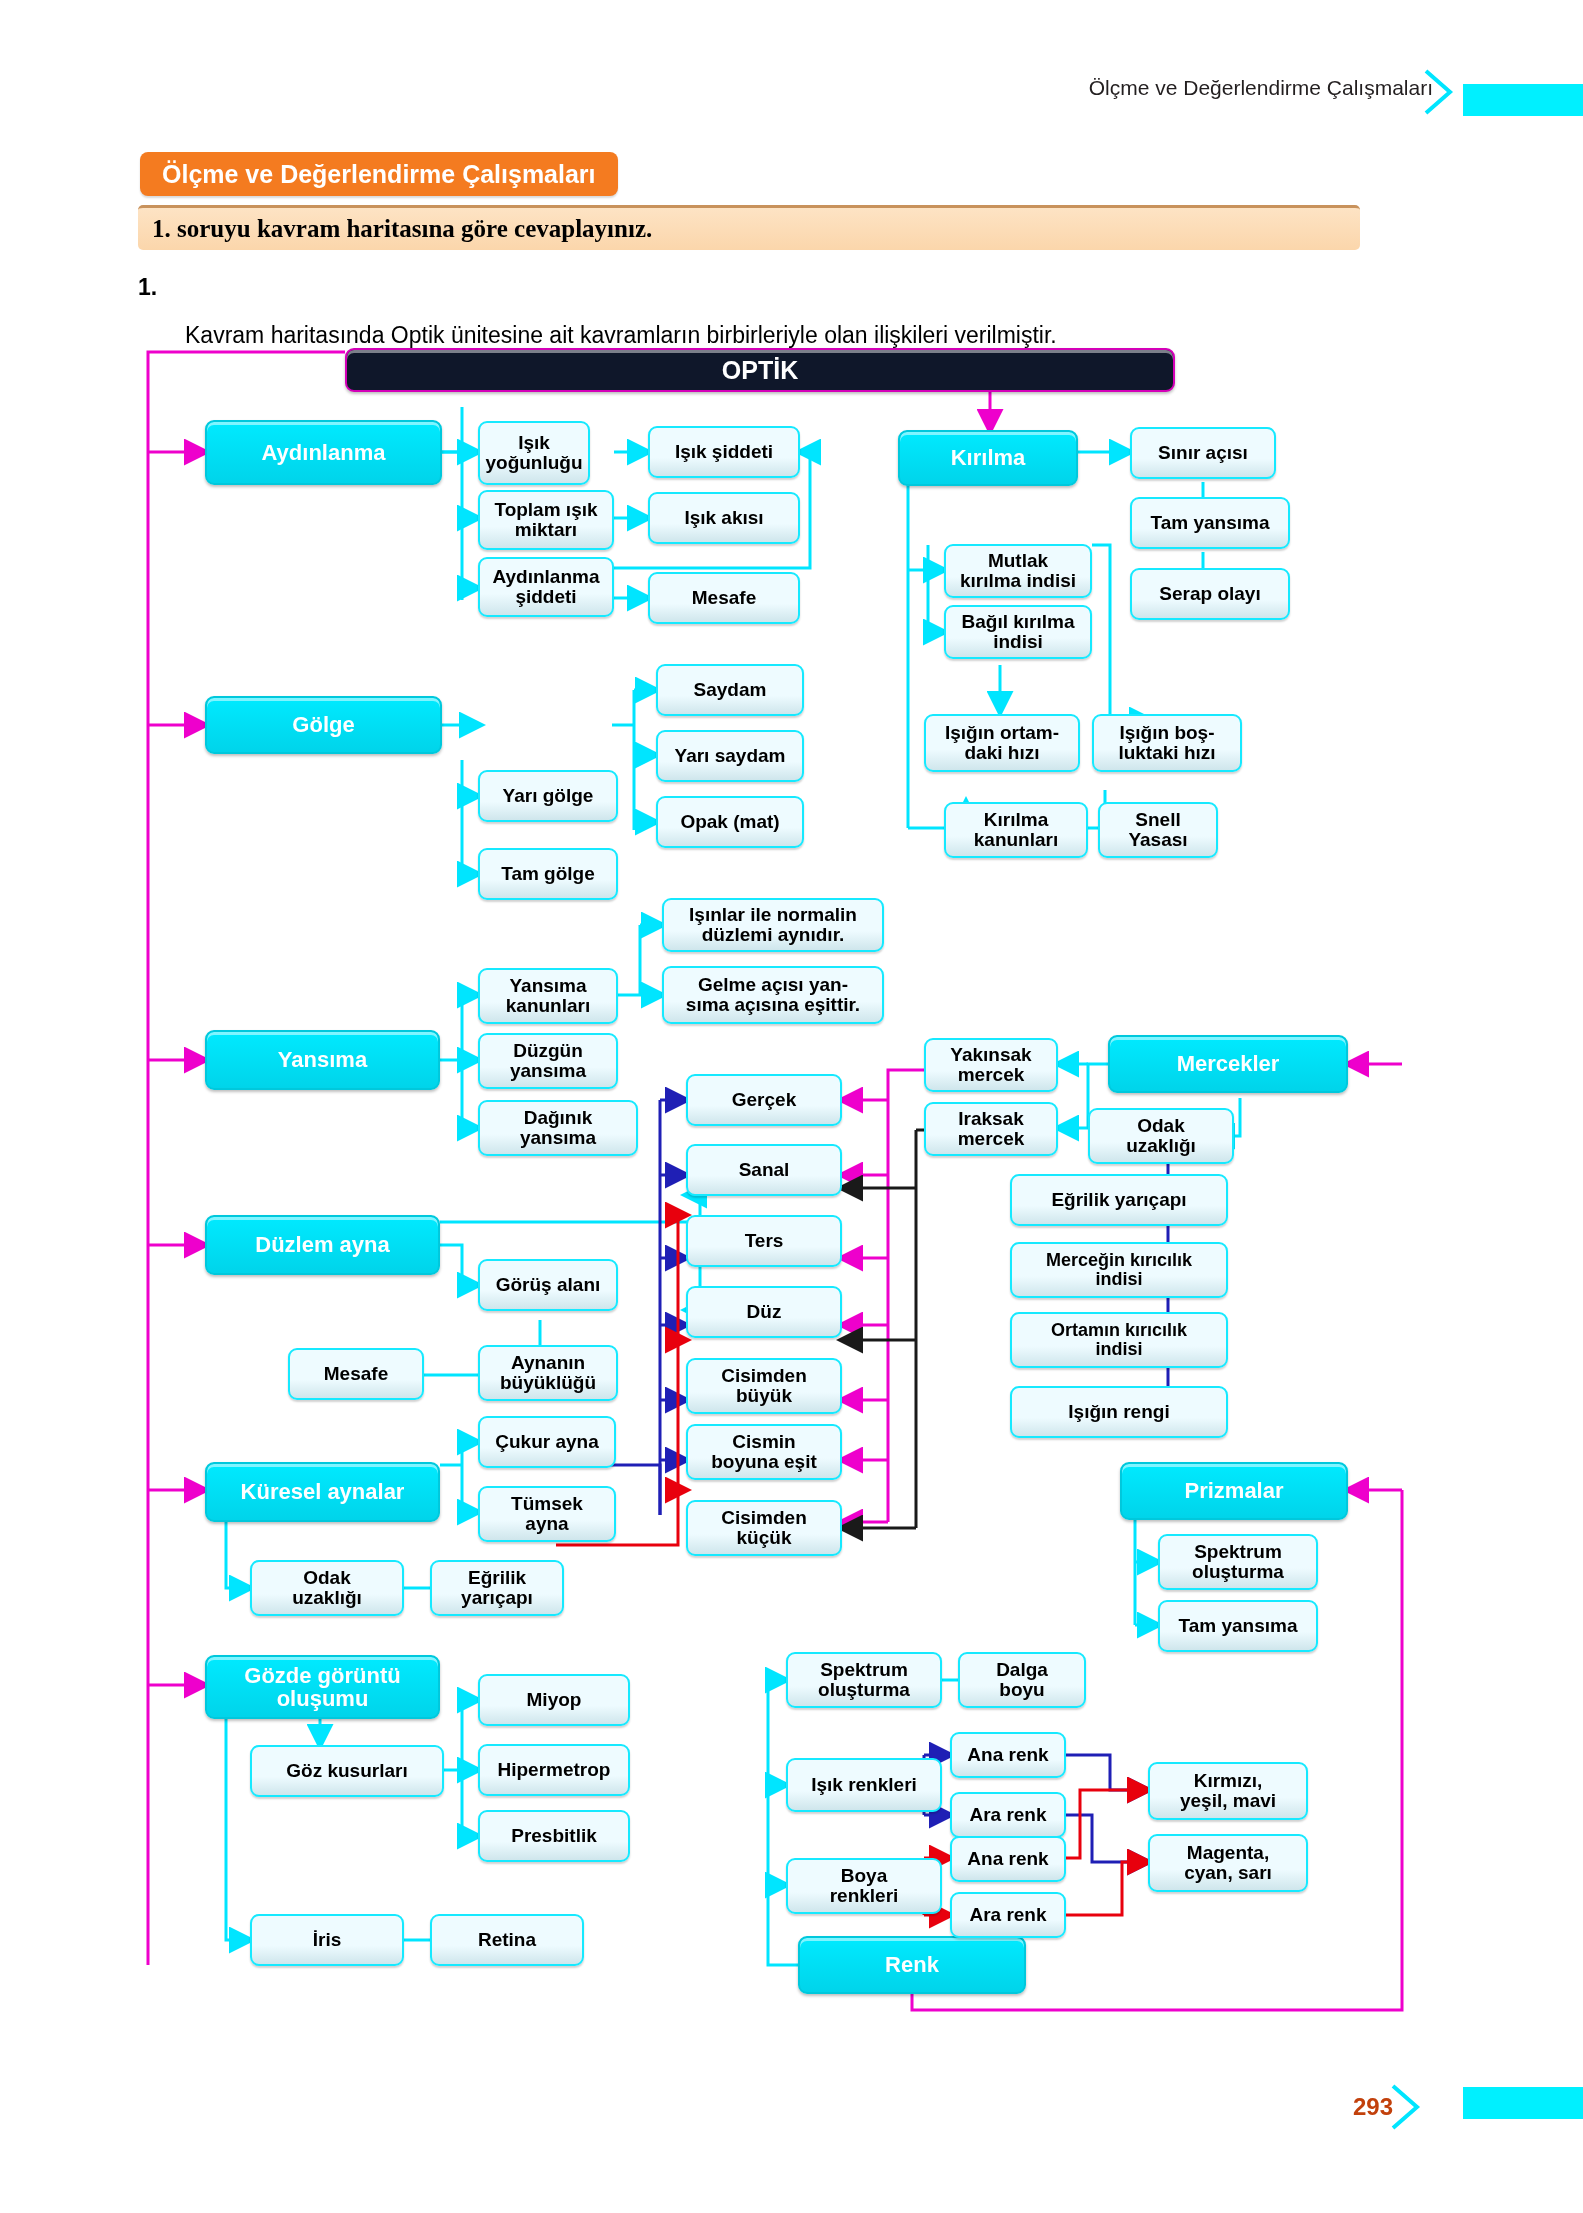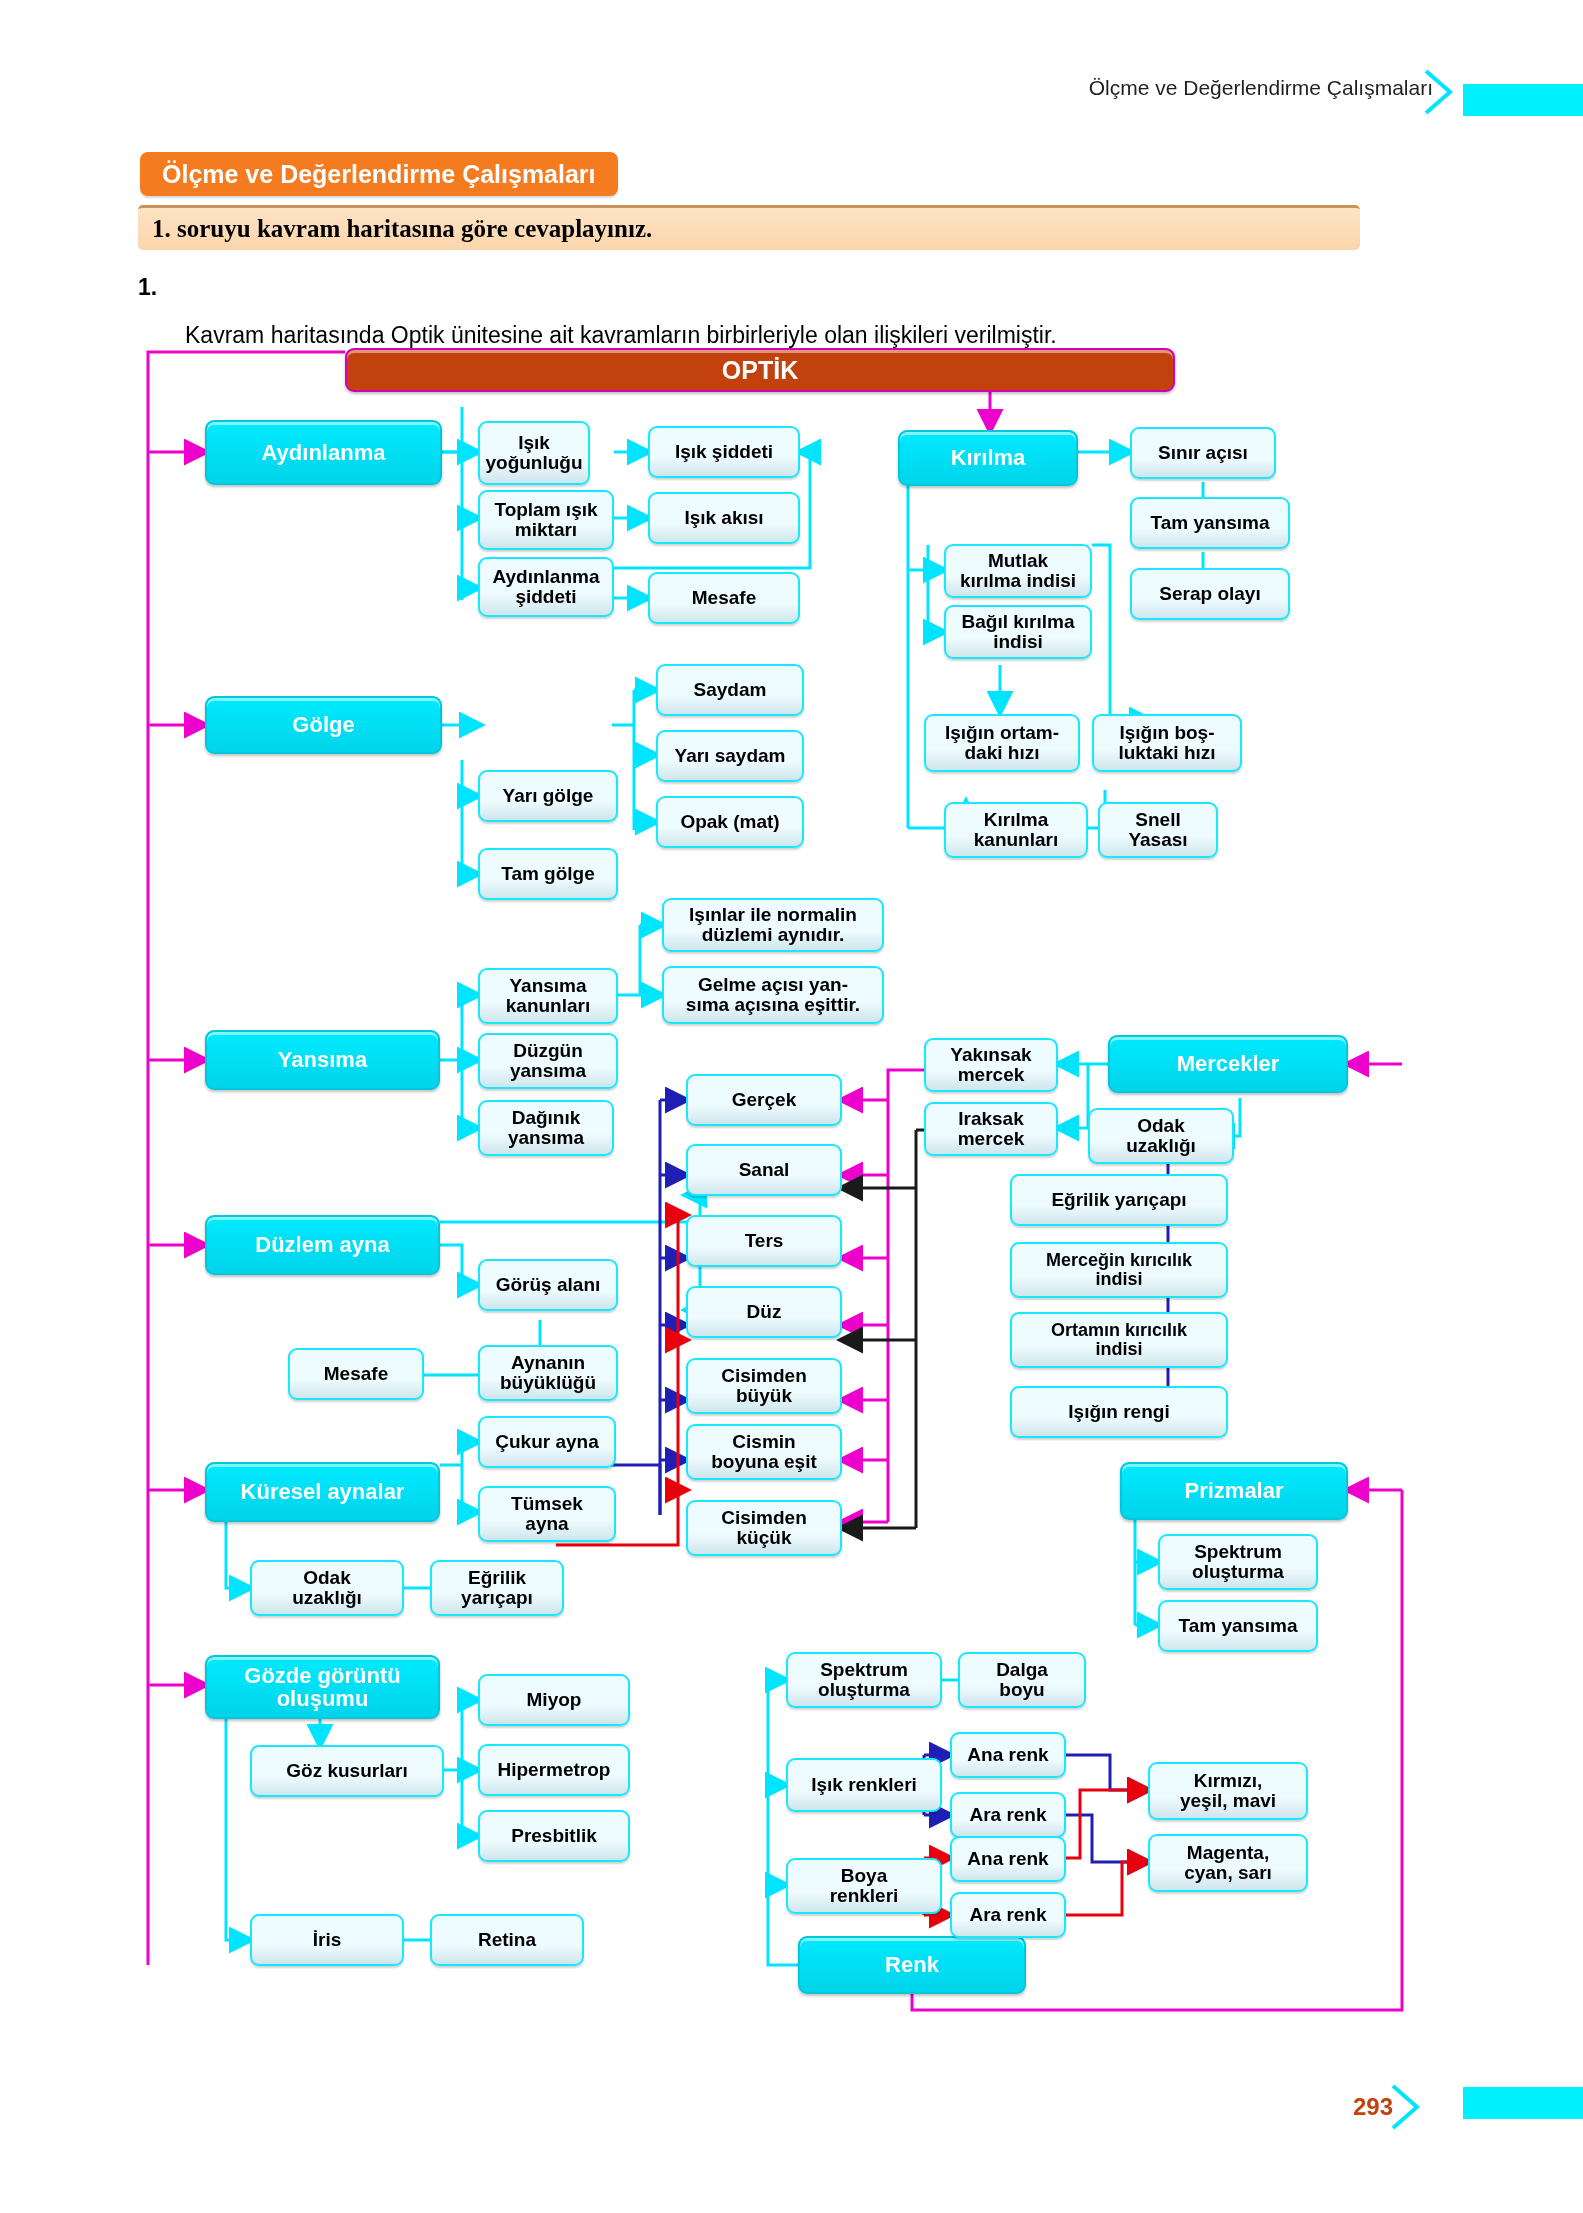--- a/index.html
+++ b/index.html
@@ -66,21 +66,21 @@
   .node {
     position: absolute;
     display: flex; align-items: center; justify-content: center;
     text-align: center;
     font-weight: bold;
     line-height: 1.05;
     border-radius: 9px;
     z-index: 4;
   }
   .n-root {
-    background: #c2410c;
+    background: #0f172a;
     border: 2px solid #d400b8;
     color: #ffffff;
     font-size: 25px;
     box-shadow: inset 0 3px 0 rgba(255,255,255,.45), 0 2px 3px rgba(0,0,0,.25);
   }
   .n-main {
     background: linear-gradient(#00eaff, #00d4ea);
     border: 2px solid #00c8dc;
     color: #ffffff;
     font-size: 22px;
@@ -418,21 +418,21 @@
       </div>
     <div class="node n-main" style="left:205px; top:1030px; width:235px; height:60px;">
         <span>Yansıma</span>
       </div>
     <div class="node n-sub" style="left:478px; top:968px; width:140px; height:56px;">
         <span class="ml">Yansıma<br>kanunları</span>
       </div>
     <div class="node n-sub" style="left:478px; top:1033px; width:140px; height:56px;">
         <span class="ml">Düzgün<br>yansıma</span>
       </div>
-    <div class="node n-sub" style="left:478px; top:1100px; width:136px; height:56px;">
+    <div class="node n-sub" style="left:478px; top:1100px; width:160px; height:56px;">
         <span class="ml">Dağınık<br>yansıma</span>
       </div>
 
     <div class="node n-main" style="left:205px; top:1215px; width:235px; height:60px;">
         <span>Düzlem ayna</span>
       </div>
     <div class="node n-sub" style="left:478px; top:1259px; width:140px; height:52px;">
         <span>Görüş alanı</span>
       </div>
     <div class="node n-sub" style="left:478px; top:1345px; width:140px; height:56px;">

